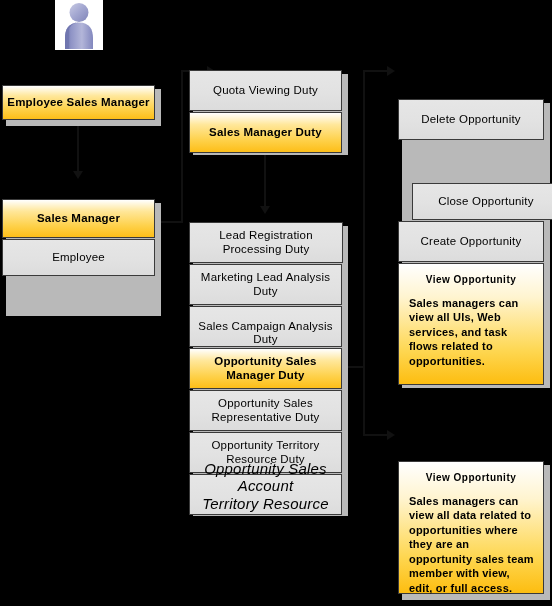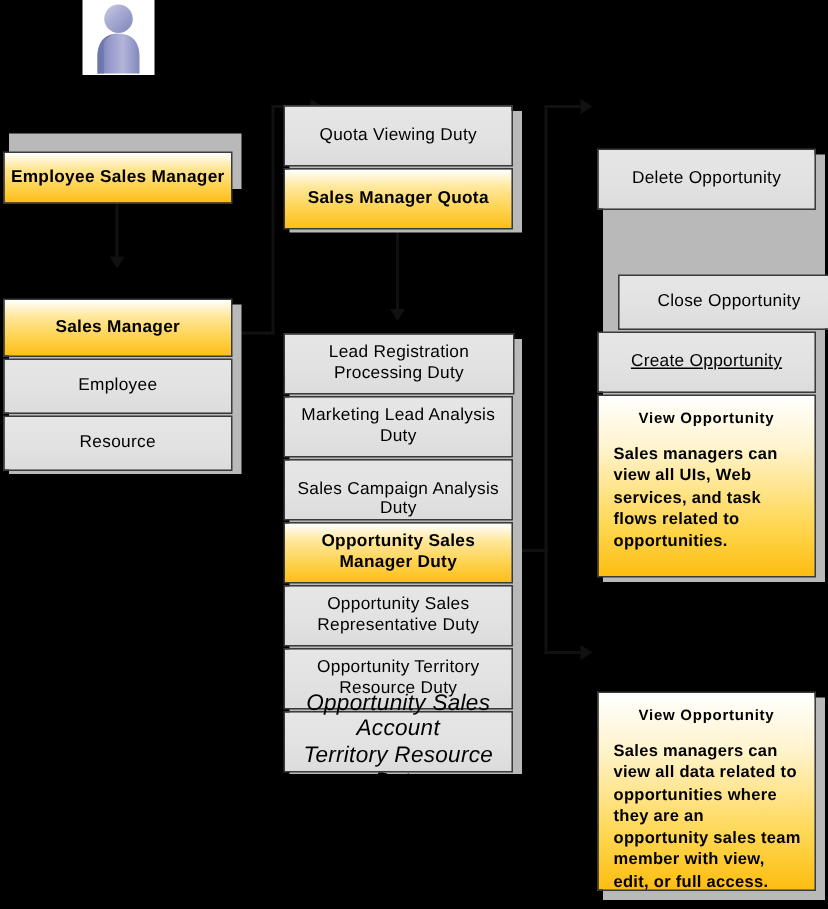--- a/index.html
+++ b/index.html
@@ -138,41 +138,38 @@
 
   <div class="hline" style="left:343px; top:366px; width:22px; height:2px;"></div>
   <div class="vline" style="left:363px; top:70px; width:2px; height:298px;"></div>
   <div class="hline" style="left:363px; top:70px; width:26px; height:2px;"></div>
   <div class="arrow-r" style="left:387px; top:66px;"></div>
   <div class="vline" style="left:363px; top:366px; width:2px; height:70px;"></div>
   <div class="hline" style="left:363px; top:434px; width:26px; height:2px;"></div>
   <div class="arrow-r" style="left:387px; top:430px;"></div>
 
   <div class="grp-shadow" style="left:6px; top:89px; width:155px; height:37px;"></div>
-  <div class="node gold" style="left:2px; top:85px; width:153px; height:35px;margin-top:16px;">
+  <div class="node gold" style="left:2px; top:85px; width:153px; height:35px;">
     <span class="lbl">Employee Sales Manager</span>
   </div>
 
   <div class="grp-shadow" style="left:6px; top:203px; width:155px; height:113px;"></div>
   <div class="node gold" style="left:2px; top:199px; width:153px; height:39px;">
     <span class="lbl">Sales Manager</span>
   </div>
   <div class="node grey" style="left:2px; top:239px; width:153px; height:37px;">
     <span class="lbl">Employee</span>
   </div>
-  <div class="node grey" style="left:2px; top:277px; width:153px; height:37px;">
-    <span class="lbl">Resource</span>
-  </div>
 
   <div class="grp-shadow" style="left:193px; top:74px; width:155px; height:81px;"></div>
   <div class="node grey" style="left:189px; top:70px; width:153px; height:41px;">
     <span class="lbl">Quota Viewing Duty</span>
   </div>
   <div class="node gold" style="left:189px; top:112px; width:153px; height:41px;">
-    <span class="lbl">Sales Manager Quota</span>
+    <span class="lbl">Sales Manager Duty</span>
   </div>
 
   <div class="grp-shadow" style="left:193px; top:226px; width:155px; height:290px;"></div>
   <div class="node grey" style="left:189px; top:222px; width:154px; height:41px;">
     <span class="lbl">Lead Registration
 Processing Duty</span>
   </div>
   <div class="node grey" style="left:189px; top:264px; width:153px; height:41px;">
     <span class="lbl">Marketing Lead Analysis
 Duty</span>
@@ -198,21 +195,21 @@
 Territory Resource Duty</span>
   </div>
 
   <div class="grp-shadow" style="left:402px; top:103px; width:148px; height:285px;"></div>
   <div class="node grey" style="left:398px; top:99px; width:146px; height:41px;">
     <span class="lbl">Delete Opportunity</span>
   </div>
   <div class="node grey" style="left:412px; top:183px; width:148px; height:37px;">
     <span class="lbl">Close Opportunity</span>
   </div>
-  <div class="node grey" style="left:398px; top:221px; width:146px; height:41px;text-decoration:underline;">
+  <div class="node grey" style="left:398px; top:221px; width:146px; height:41px;">
     <span class="lbl">Create Opportunity</span>
   </div>
   <div class="node gold gold-note" style="left:398px; top:263px; width:146px; height:122px; display:block;">
     <span class="note-title">View  Opportunity</span>
     <span class="note-body">Sales managers can view all UIs, Web services, and task flows related to opportunities.</span>
   </div>
 
   <div class="grp-shadow" style="left:402px; top:465px; width:148px; height:135px;"></div>
   <div class="node gold gold-note" style="left:398px; top:461px; width:146px; height:133px; display:block;">
     <span class="note-title">View  Opportunity</span>

